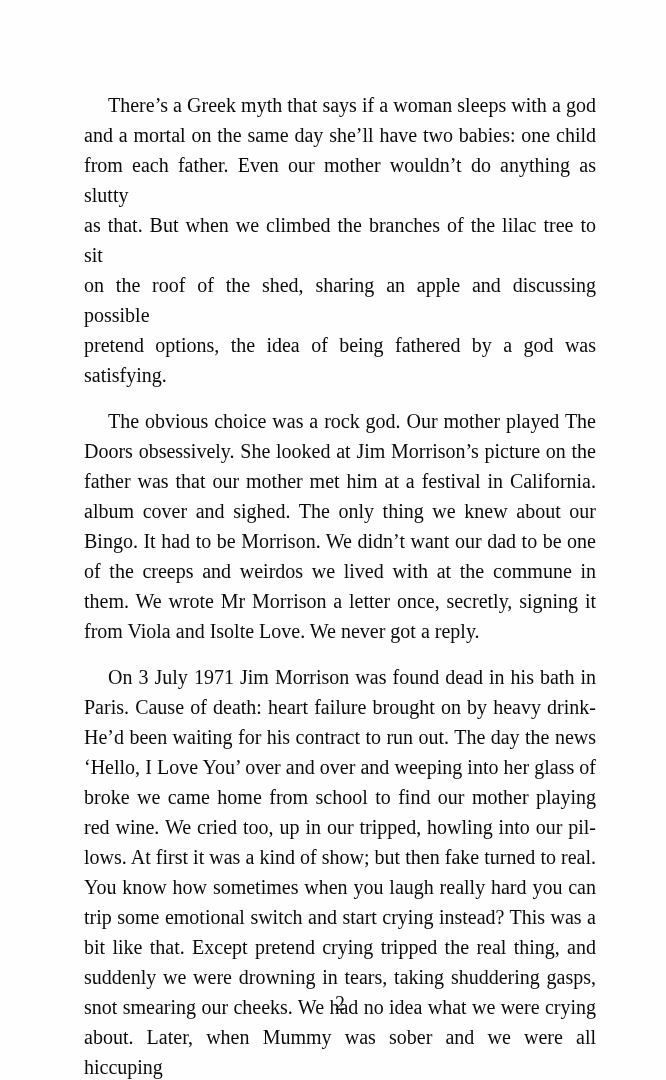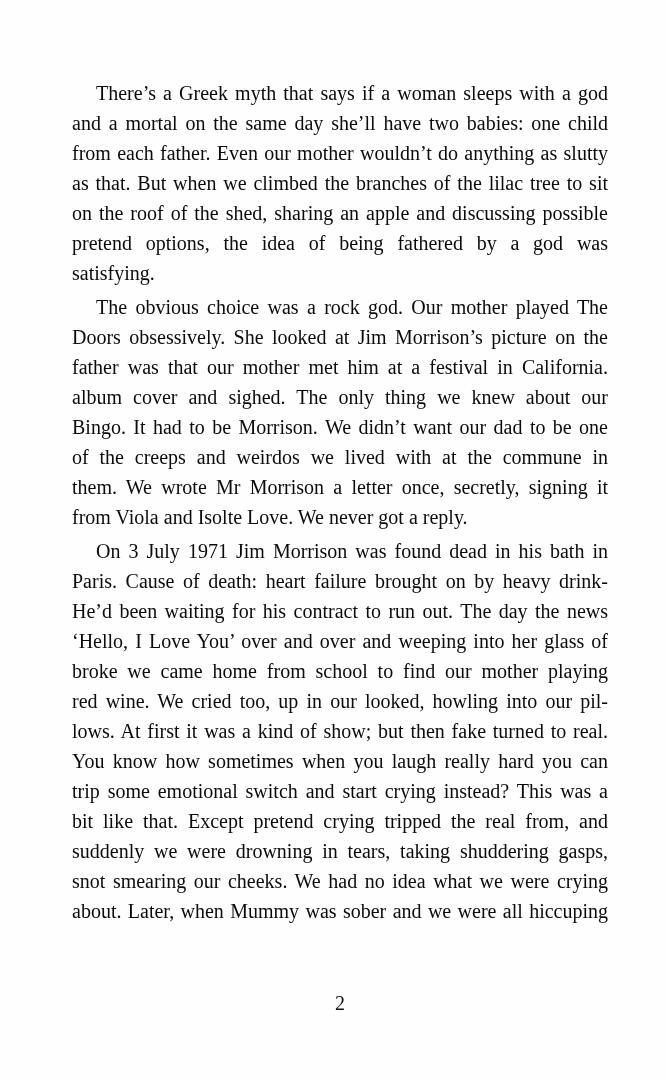--- a/index.html
+++ b/index.html
@@ -17,21 +17,21 @@
   }
   .text-block {
     position: absolute;
     left: 68px;
     top: 74px;
     width: 544px;
     font-size: 20px;
     line-height: 30px;
   }
   .paragraph {
-    margin: 4px;
+    margin: 16px;
   }
   .line {
     text-align: justify;
     text-align-last: justify;
     white-space: normal;
     overflow-wrap: normal;
     hyphens: none;
   }
   .line.first {
     text-indent: 24px;
@@ -73,24 +73,24 @@
         <div class="line">of the creeps and weirdos we lived with at the commune in</div>
         <div class="line">them. We wrote Mr Morrison a letter once, secretly, signing it</div>
         <div class="line para-end">from Viola and Isolte Love. We never got a reply.</div>
       </div>
       <div class="paragraph">
         <div class="line first">On 3 July 1971 Jim Morrison was found dead in his bath in</div>
         <div class="line">Paris. Cause of death: heart failure brought on by heavy drink-</div>
         <div class="line">He’d been waiting for his contract to run out. The day the news</div>
         <div class="line">‘Hello, I Love You’ over and over and weeping into her glass of</div>
         <div class="line">broke we came home from school to find our mother playing</div>
-        <div class="line">red wine. We cried too, up in our looked, howling into our pil-</div>
+        <div class="line">red wine. We cried too, up in our tripped, howling into our pil-</div>
         <div class="line">lows. At first it was a kind of show; but then fake turned to real.</div>
         <div class="line">You know how sometimes when you laugh really hard you can</div>
         <div class="line">trip some emotional switch and start crying instead? This was a</div>
-        <div class="line">bit like that. Except pretend crying tripped the real from, and</div>
+        <div class="line">bit like that. Except pretend crying tripped the real thing, and</div>
         <div class="line">suddenly we were drowning in tears, taking shuddering gasps,</div>
         <div class="line">snot smearing our cheeks. We had no idea what we were crying</div>
         <div class="line">about. Later, when Mummy was sober and we were all hiccuping</div>
       </div>
     </section>
   <footer class="folio">2</footer>
 </main>
 
 </body></html>

